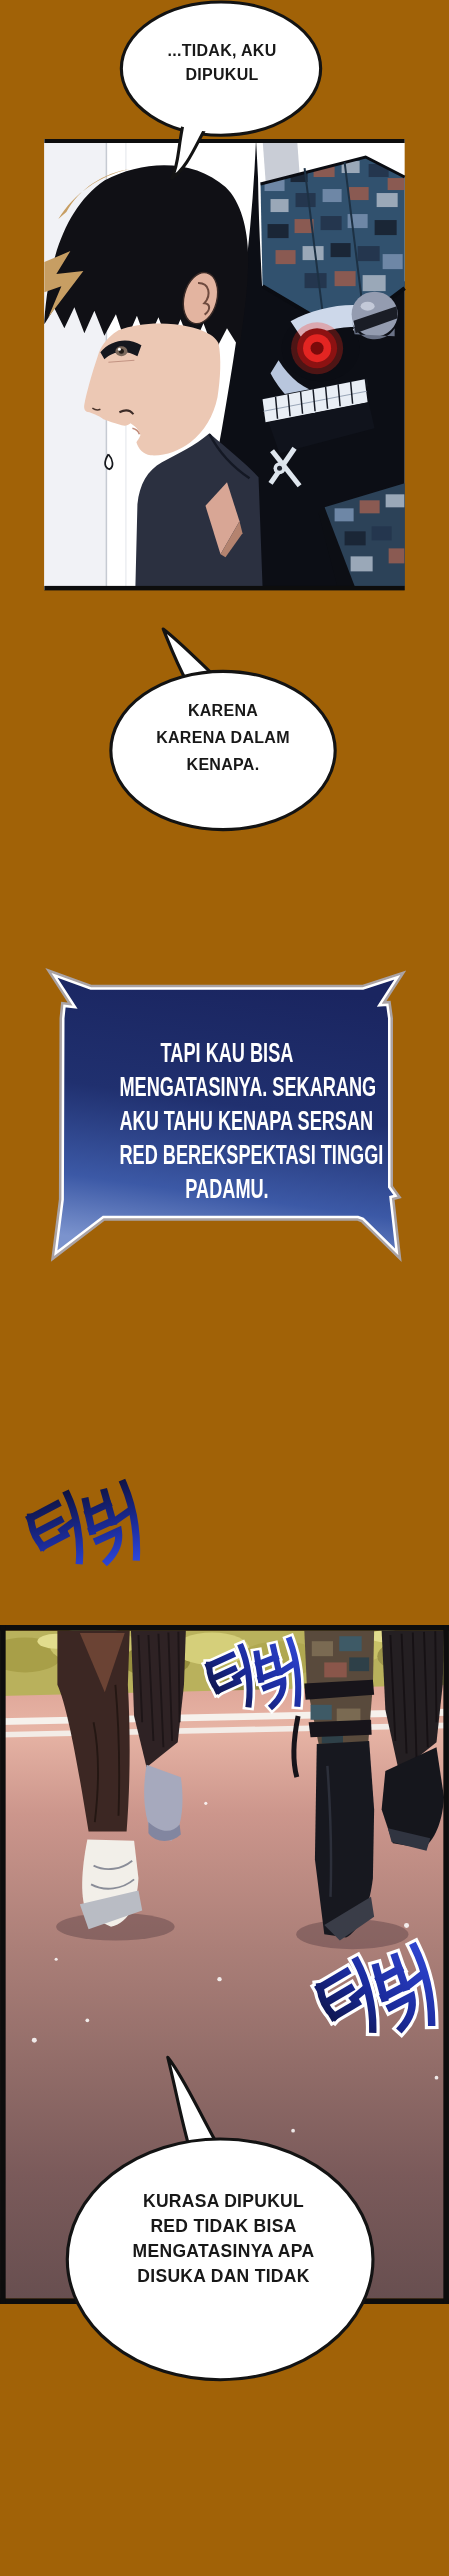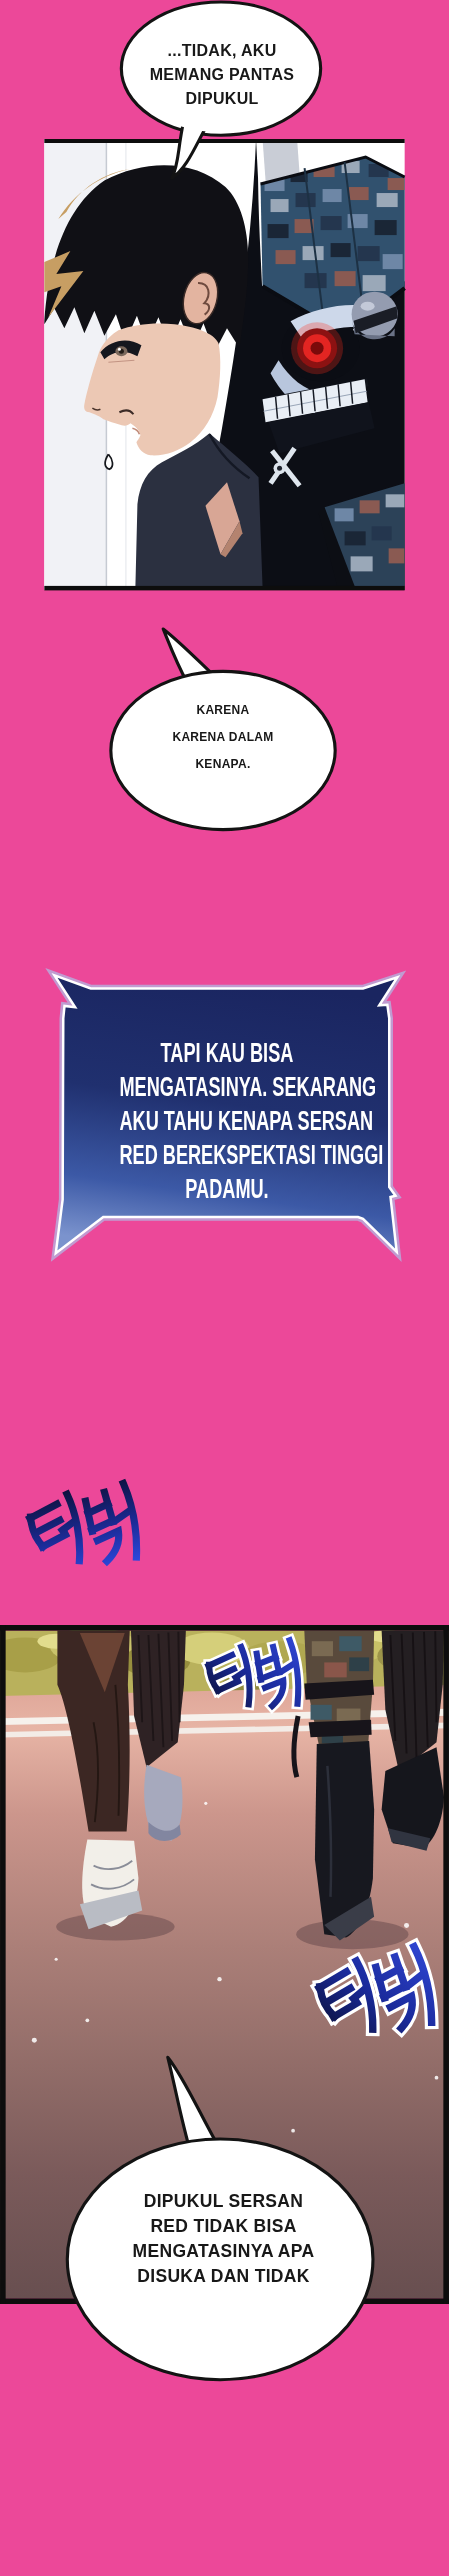--- a/index.html
+++ b/index.html
@@ -1,24 +1,24 @@
 <!DOCTYPE html>
 <html style="font-size:10px"><head>
 <meta charset="utf-8">
 <style>
   html,body{margin:0;padding:0;background:#ffffff;}
-  .page{position:relative;width:449px;height:2576px;background:#ec4899;overflow:hidden;
+  .page{position:relative;width:449px;height:2576px;background:#a16207;overflow:hidden;
         font-family:"Liberation Sans", sans-serif;}
   .abs{position:absolute;}
   svg{display:block;}
   
   .btxt{position:absolute;text-align:center;color:#181818;font-weight:bold;
         font-family:"Liberation Sans", sans-serif;letter-spacing:0.3px;}
   .b1{left:122px;top:39px;width:200px;font-size:16px;line-height:24px;}
-  .b2{left:123px;top:697px;width:200px;font-size:12px;line-height:27px;}
+  .b2{left:123px;top:697px;width:200px;font-size:16px;line-height:27px;}
   .b3{left:83px;top:2189px;width:281px;font-size:17.5px;line-height:25px;}
   
   .ntxt{position:absolute;left:64px;top:1036px;width:326px;text-align:center;
         color:#ffffff;font-weight:bold;font-size:27.5px;line-height:34px;
         transform:scaleX(.66);transform-origin:center;letter-spacing:0;
         font-family:"Liberation Sans", sans-serif;white-space:nowrap;}
   
   .tb{fill:none;stroke-linecap:square;stroke-linejoin:miter;}
   .tb-out{stroke:#ffffff;stroke-width:26px;}
   .tb-fill{stroke-width:14px;}
@@ -181,21 +181,20 @@
     <rect x="0" y="1115" width="720" height="9" fill="#0d0d0d"></rect>
   </svg>
 
   <svg class="abs" style="left:112px;top:0" width="218" height="187" viewBox="180 0 350 300">
     <ellipse cx="355" cy="110" rx="160" ry="107" fill="#ffffff" stroke="#131313" stroke-width="5"></ellipse>
     <path d="M295,195 C285,240 288,262 276,286 C300,270 312,238 334,198 Z" fill="#ffffff" stroke="#131313" stroke-width="5" stroke-linejoin="round"></path>
     <ellipse cx="355" cy="110" rx="155" ry="102" fill="#ffffff"></ellipse>
   </svg>
   <div class="btxt b1">
     <div>...TIDAK, AKU</div>
-    <div>MEMANG PANTAS</div>
     <div>DIPUKUL</div>
   </div>
 
   <svg class="abs" style="left:103px;top:624px" width="250" height="215" viewBox="165 1000 400 345">
     <path d="M300,1095 C282,1062 272,1035 261,1008 C287,1028 314,1056 348,1088 Z" fill="#ffffff" stroke="#131313" stroke-width="5" stroke-linejoin="round"></path>
     <ellipse cx="357" cy="1203" rx="180" ry="127" fill="#ffffff" stroke="#131313" stroke-width="5"></ellipse>
   </svg>
   <div class="btxt b2">
     <div>KARENA</div>
     <div>KARENA DALAM</div>
@@ -363,20 +362,20 @@
     <rect x="711" y="2604" width="9" height="1089" fill="#0d0d0d"></rect>
   </svg>
   <span class="sr">터벅</span>
   <span class="sr">터벅</span>
 
   <svg class="abs" style="left:59px;top:2046px" width="331" height="340" viewBox="95 3280 530 545">
     <path d="M305,3448 C290,3396 282,3350 269,3298 C295,3330 322,3392 352,3444 Z" fill="#ffffff" stroke="#131313" stroke-width="5" stroke-linejoin="round"></path>
     <ellipse cx="353" cy="3622" rx="245" ry="193" fill="#ffffff" stroke="#131313" stroke-width="5"></ellipse>
   </svg>
   <div class="btxt b3">
-    <div>DIPUKUL SERSAN</div>
+    <div>KURASA DIPUKUL</div>
     <div>RED TIDAK BISA</div>
     <div>MENGATASINYA APA</div>
     <div>DISUKA DAN TIDAK</div>
   </div>
 
 </div>
 
 
 </body></html>

